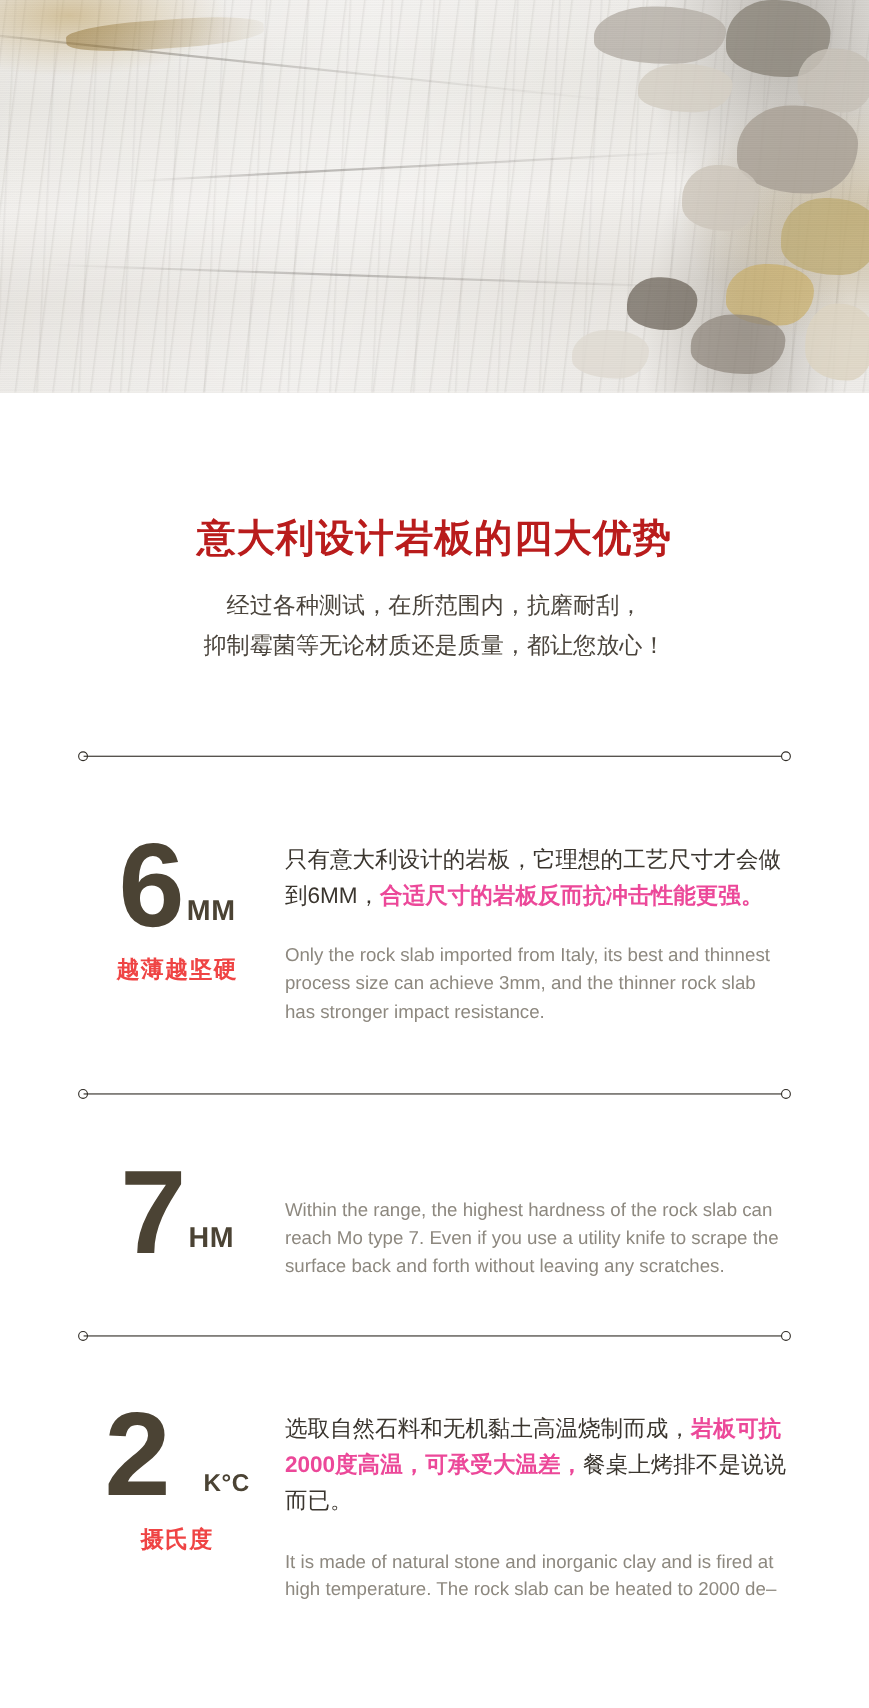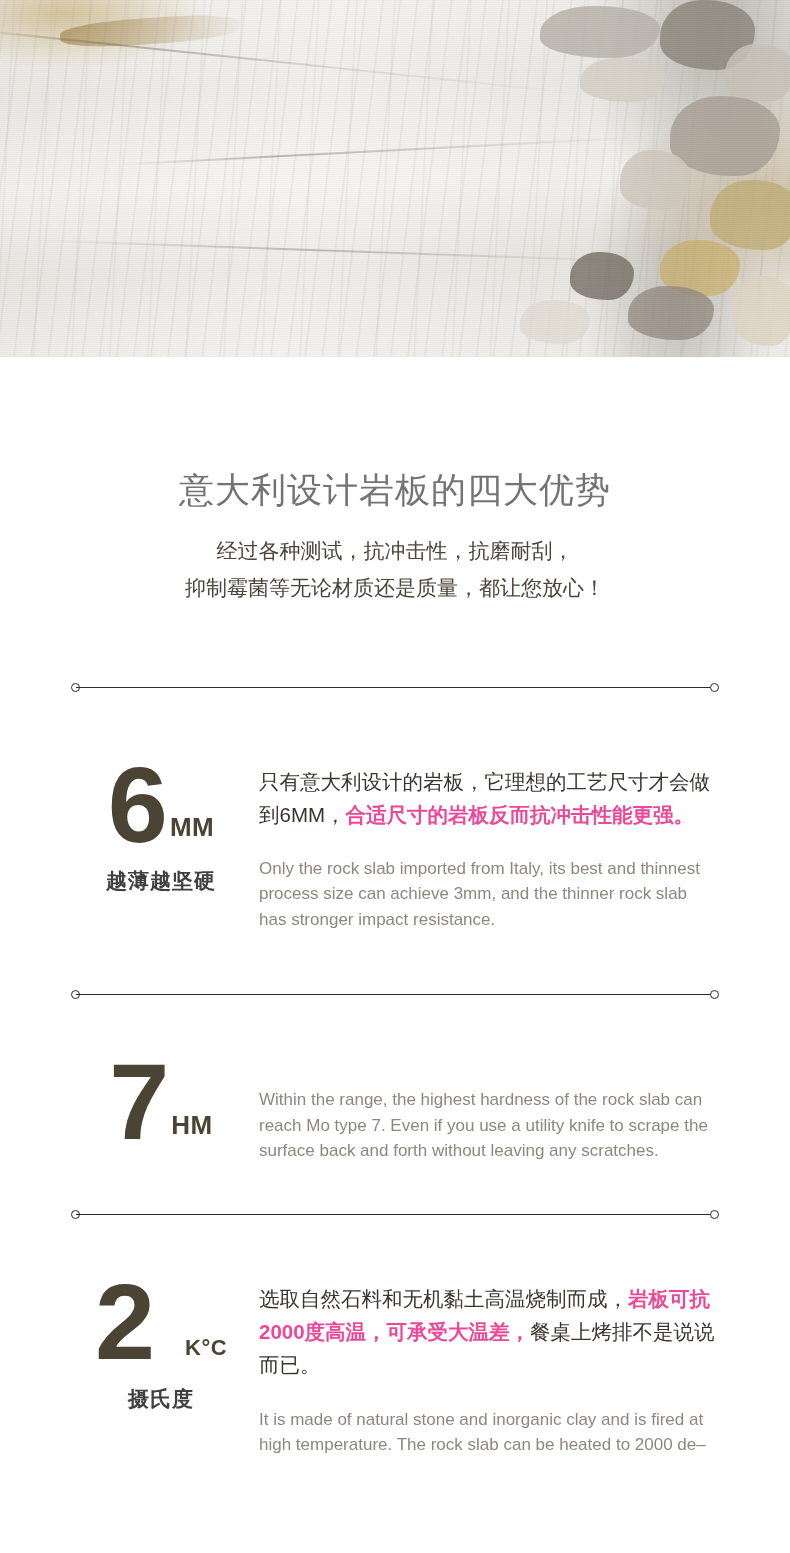--- a/index.html
+++ b/index.html
@@ -110,22 +110,22 @@
     pointer-events: none;
   }
 
   
   .heading-wrap {
     text-align: center;
     padding-top: 112px;
   }
   .main-title {
     font-size: 35px;
-    font-weight: normal;
-    color: #737373;
+    font-weight: bold;
+    color: #b91c1c;
     letter-spacing: 1px;
     line-height: 1.2;
   }
   .sub-line {
     font-size: 21px;
     color: #4a443c;
     line-height: 1.75;
     margin-top: 22px;
   }
   .sub-line.second { margin-top: 0; }
@@ -186,21 +186,21 @@
     margin-left: 4px;
     padding-bottom: 8px;
     letter-spacing: 0.5px;
     text-align: center;
   }
   .unit.small-sup { font-size: 22px; margin-left: 32px; }
   .numlabel {
     margin-top: 16px;
     font-size: 21px;
     font-weight: bold;
-    color: #404040;
+    color: #ef4444;
     letter-spacing: 1px;
   }
   .feature .textcol {
     flex: 1;
     padding-top: 14px;
     padding-left: 8px;
   }
   .cn {
     font-size: 20.5px;
     line-height: 1.62;
@@ -239,21 +239,21 @@
       <div class="chip" style="left:60px;top:252px;width:64px;height:48px;background:#6f675c;opacity:0.75;"></div>
       <div class="chip" style="left:118px;top:286px;width:86px;height:54px;background:#8d857a;opacity:0.7;"></div>
       <div class="chip" style="left:222px;top:276px;width:64px;height:70px;background:#ddd4c2;opacity:0.8;"></div>
       <div class="chip" style="left:10px;top:300px;width:70px;height:44px;background:#e0dbd2;opacity:0.8;"></div>
     </div>
     <div class="grain"></div>
   </div>
 
   <div class="heading-wrap">
     <h1 class="main-title">意大利设计岩板的四大优势</h1>
-    <div class="sub-line">经过各种测试，抗冲击性，抗磨耐刮，</div>
+    <div class="sub-line">经过各种测试，在所范围内，抗磨耐刮，</div>
     <div class="sub-line second">抑制霉菌等无论材质还是质量，都让您放心！</div>
   </div>
 
   <div class="divider" style="margin-top:76px;">
     <span class="dot left"></span>
     <span class="bar"></span>
     <span class="dot right"></span>
   </div>
 
   <div class="feature" style="margin-top:58px;">

